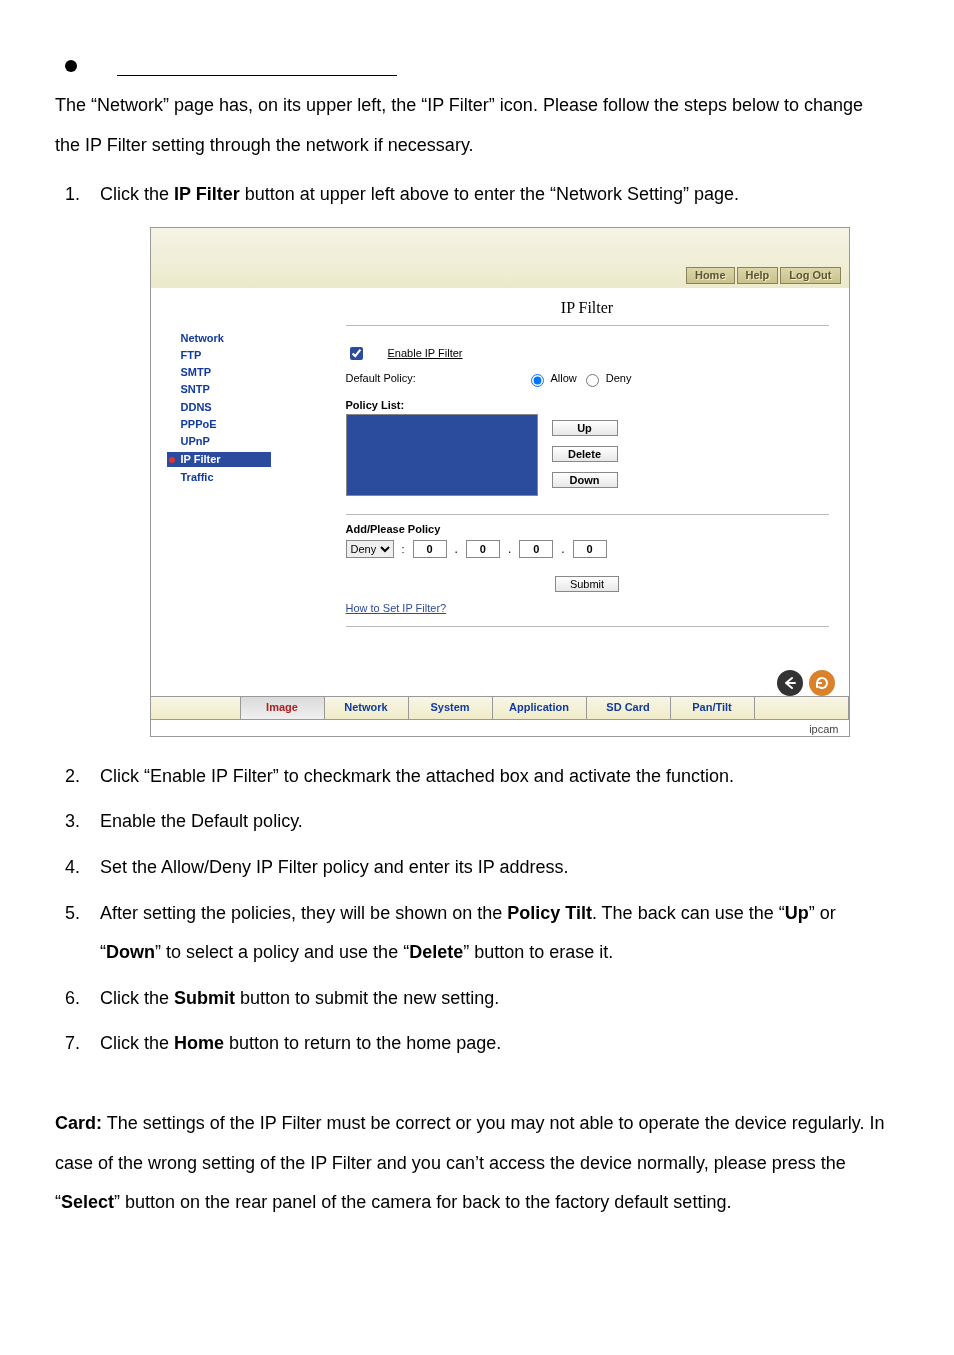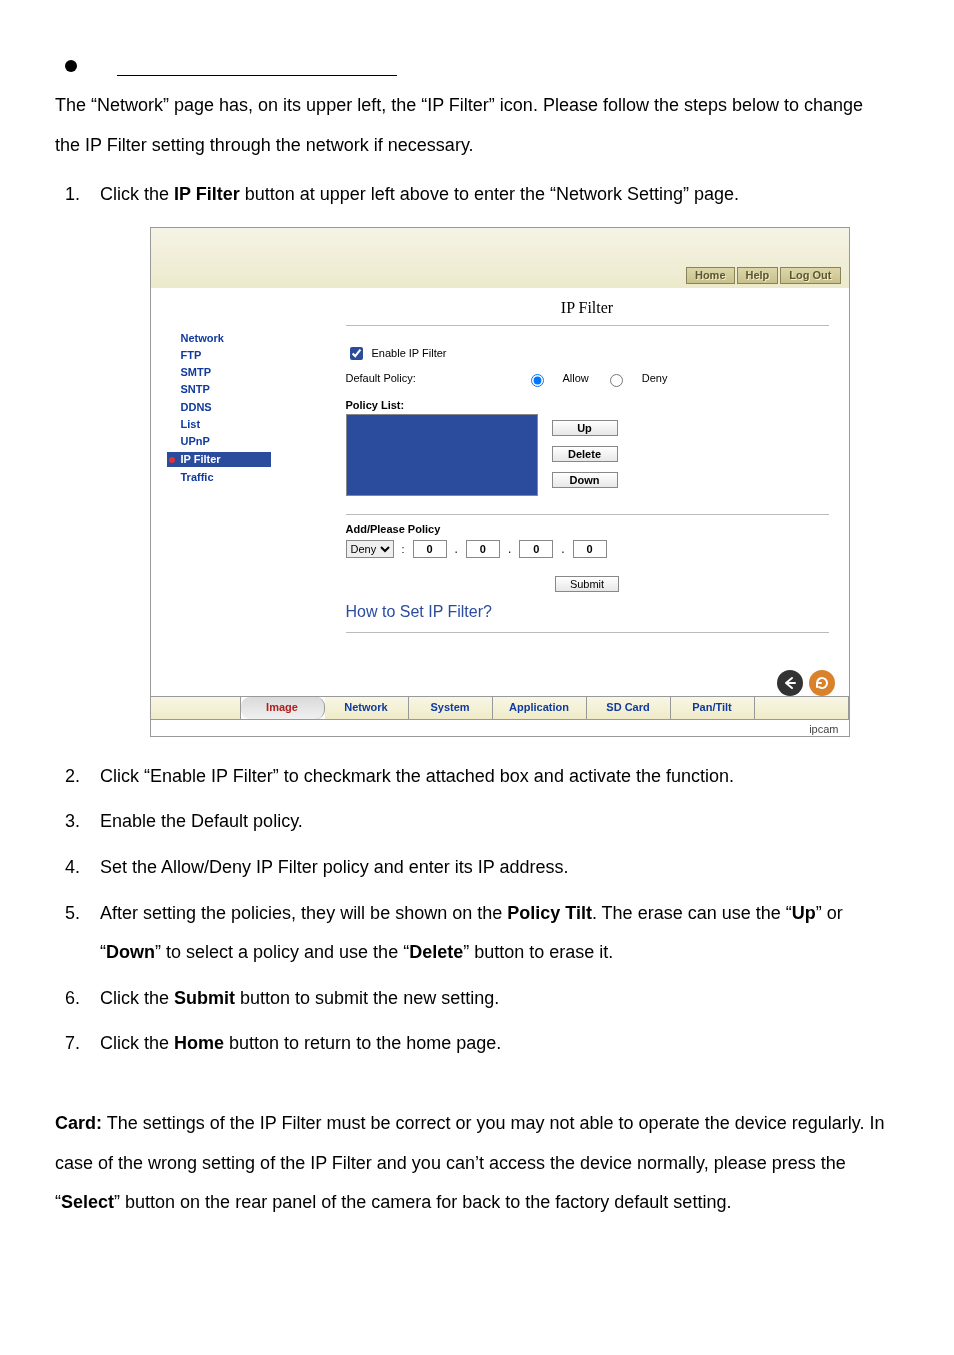--- a/index.html
+++ b/index.html
@@ -90,25 +90,25 @@
   }
   .shot .main {
     padding: 10px 20px 0 0;
     position: relative;
   }
   .shot .main h3 {
     text-align: center; font-family: "Times New Roman", serif;
     font-weight: normal; font-size: 16px; margin: 0 0 8px 0;
   }
   .shot .main .divider { border-top: 1px solid #bbb; margin: 0 0 18px 0; }
-  .shot .chk-row { display:flex; align-items:center; gap:6px; margin-bottom:8px; }
+  .shot .chk-row { display:flex; align-items:center; gap:22px; margin-bottom:8px;text-decoration:underline; }
   .shot .chk-row input[type=checkbox]{ accent-color:#2b4b9d; }
   .shot .row { display:flex; align-items:center; margin-bottom:6px; }
   .shot .row .lbl { width: 180px; }
-  .shot .radio-grp { display:flex; align-items:center; gap:16px; }
+  .shot .radio-grp { display:flex; align-items:center; gap:4px; }
   .shot .plist-lbl { font-weight: bold; margin: 12px 0 2px 0; }
   .shot .policy-block { display:flex; align-items:flex-start; gap:14px; }
   .shot .policy-list {
     width: 190px; height: 80px;
     background:#2b4b9d;
     border: 1px solid #888;
   }
   .shot .list-btns { display:flex; flex-direction:column; gap:10px; margin-top:6px; }
   .shot .winbtn {
     border:1px solid #888;
@@ -124,21 +124,21 @@
     border:1px solid #888; font-size:11px; height:18px; box-sizing:border-box;
   }
   .shot .oct { width:34px; text-align:center; font-weight:bold;}
   .shot .dotsep { font-size:12px; }
   .shot .submit-row { text-align:center; margin:18px 0 10px 0; }
   .shot .submitbtn {
     border:1px solid #888;
     background: linear-gradient(#fff,#e7e7e7);
     font-size:11px; padding: 1px 14px; cursor:pointer;
   }
-  .shot .howto { color:#2b4b9d; font-size:16px; cursor:pointer; }
+  .shot .howto { color:#2b4b9d; text-decoration: underline; font-size:11px; cursor:pointer; }
   .shot .divider3 { border-top:1px solid #bbb; margin: 10px 0 0 0; }
 
   .shot .corner-icons {
     position:absolute; right:14px; bottom:40px;
     display:flex; gap:6px; align-items:center;
   }
   .shot .ci {
     width:26px;height:26px;border-radius:50%;
     display:flex;align-items:center;justify-content:center;
     color:#fff;font-weight:bold;font-size:16px;
@@ -153,21 +153,21 @@
     grid-template-columns: 90px 84px 84px 84px 94px 84px 84px 1fr;
     border-top:1px solid #999;
     border-bottom:1px solid #999;
   }
   .shot .tabbar .tab {
     border-right:1px solid #999;
     display:flex; align-items:center; justify-content:center;
     font-size:11px; font-weight:bold;
     cursor:pointer;
   }
-  .shot .tabbar .tab.image { color:#b02020; background:linear-gradient(#dadada,#f0f0f0);border-radius:9px; }
+  .shot .tabbar .tab.image { color:#b02020; background:linear-gradient(#dadada,#f0f0f0); }
   .shot .tabbar .tab.norm  { color:#103a9e; background:linear-gradient(#f8f6e6,#efebc8); }
   .shot .tabbar .tab.empty { background:linear-gradient(#f8f6e6,#efebc8); cursor:default;}
   .shot .brand {
     position:absolute; right:10px; bottom:0;
     font-size:11px; color:#444;
   }
 </style>
 </head>
 <body>
 
@@ -192,21 +192,21 @@
         </div>
       </div>
 
       <div class="content">
         <div class="sidebar">
           <div class="side-item">Network</div>
           <div class="side-item">FTP</div>
           <div class="side-item">SMTP</div>
           <div class="side-item">SNTP</div>
           <div class="side-item">DDNS</div>
-          <div class="side-item">List</div>
+          <div class="side-item">PPPoE</div>
           <div class="side-item">UPnP</div>
           <div class="side-item active">IP Filter</div>
           <div class="side-item">Traffic</div>
         </div>
 
         <div class="main">
           <h3>IP Filter</h3>
           <div class="divider"></div>
 
           <div class="chk-row">
@@ -284,21 +284,21 @@
         <div class="tab empty"></div>
       </div>
       <div class="brand">ipcam</div>
     </div>
   </li>
 
   <li>Click “Enable IP Filter” to checkmark the attached box and activate the function.</li>
   <li>Enable the Default policy.</li>
   <li>Set the Allow/Deny IP Filter policy and enter its IP address.</li>
   <li>
-    <span>After setting the policies, they will be shown on the </span><span class="bold">Policy Tilt</span><span>. The erase can use the “</span><span class="bold">Up</span><span>” or “</span><span class="bold">Down</span><span>” to select a policy and use the “</span><span class="bold">Delete</span><span>” button to erase it.</span>
+    <span>After setting the policies, they will be shown on the </span><span class="bold">Policy Tilt</span><span>. The back can use the “</span><span class="bold">Up</span><span>” or “</span><span class="bold">Down</span><span>” to select a policy and use the “</span><span class="bold">Delete</span><span>” button to erase it.</span>
   </li>
   <li>
     <span>Click the </span><span class="bold">Submit</span><span> button to submit the new setting.</span>
   </li>
   <li>
     <span>Click the </span><span class="bold">Home</span><span> button to return to the home page.</span>
   </li>
 </ol>
 
 <p style="margin-top:40px">

